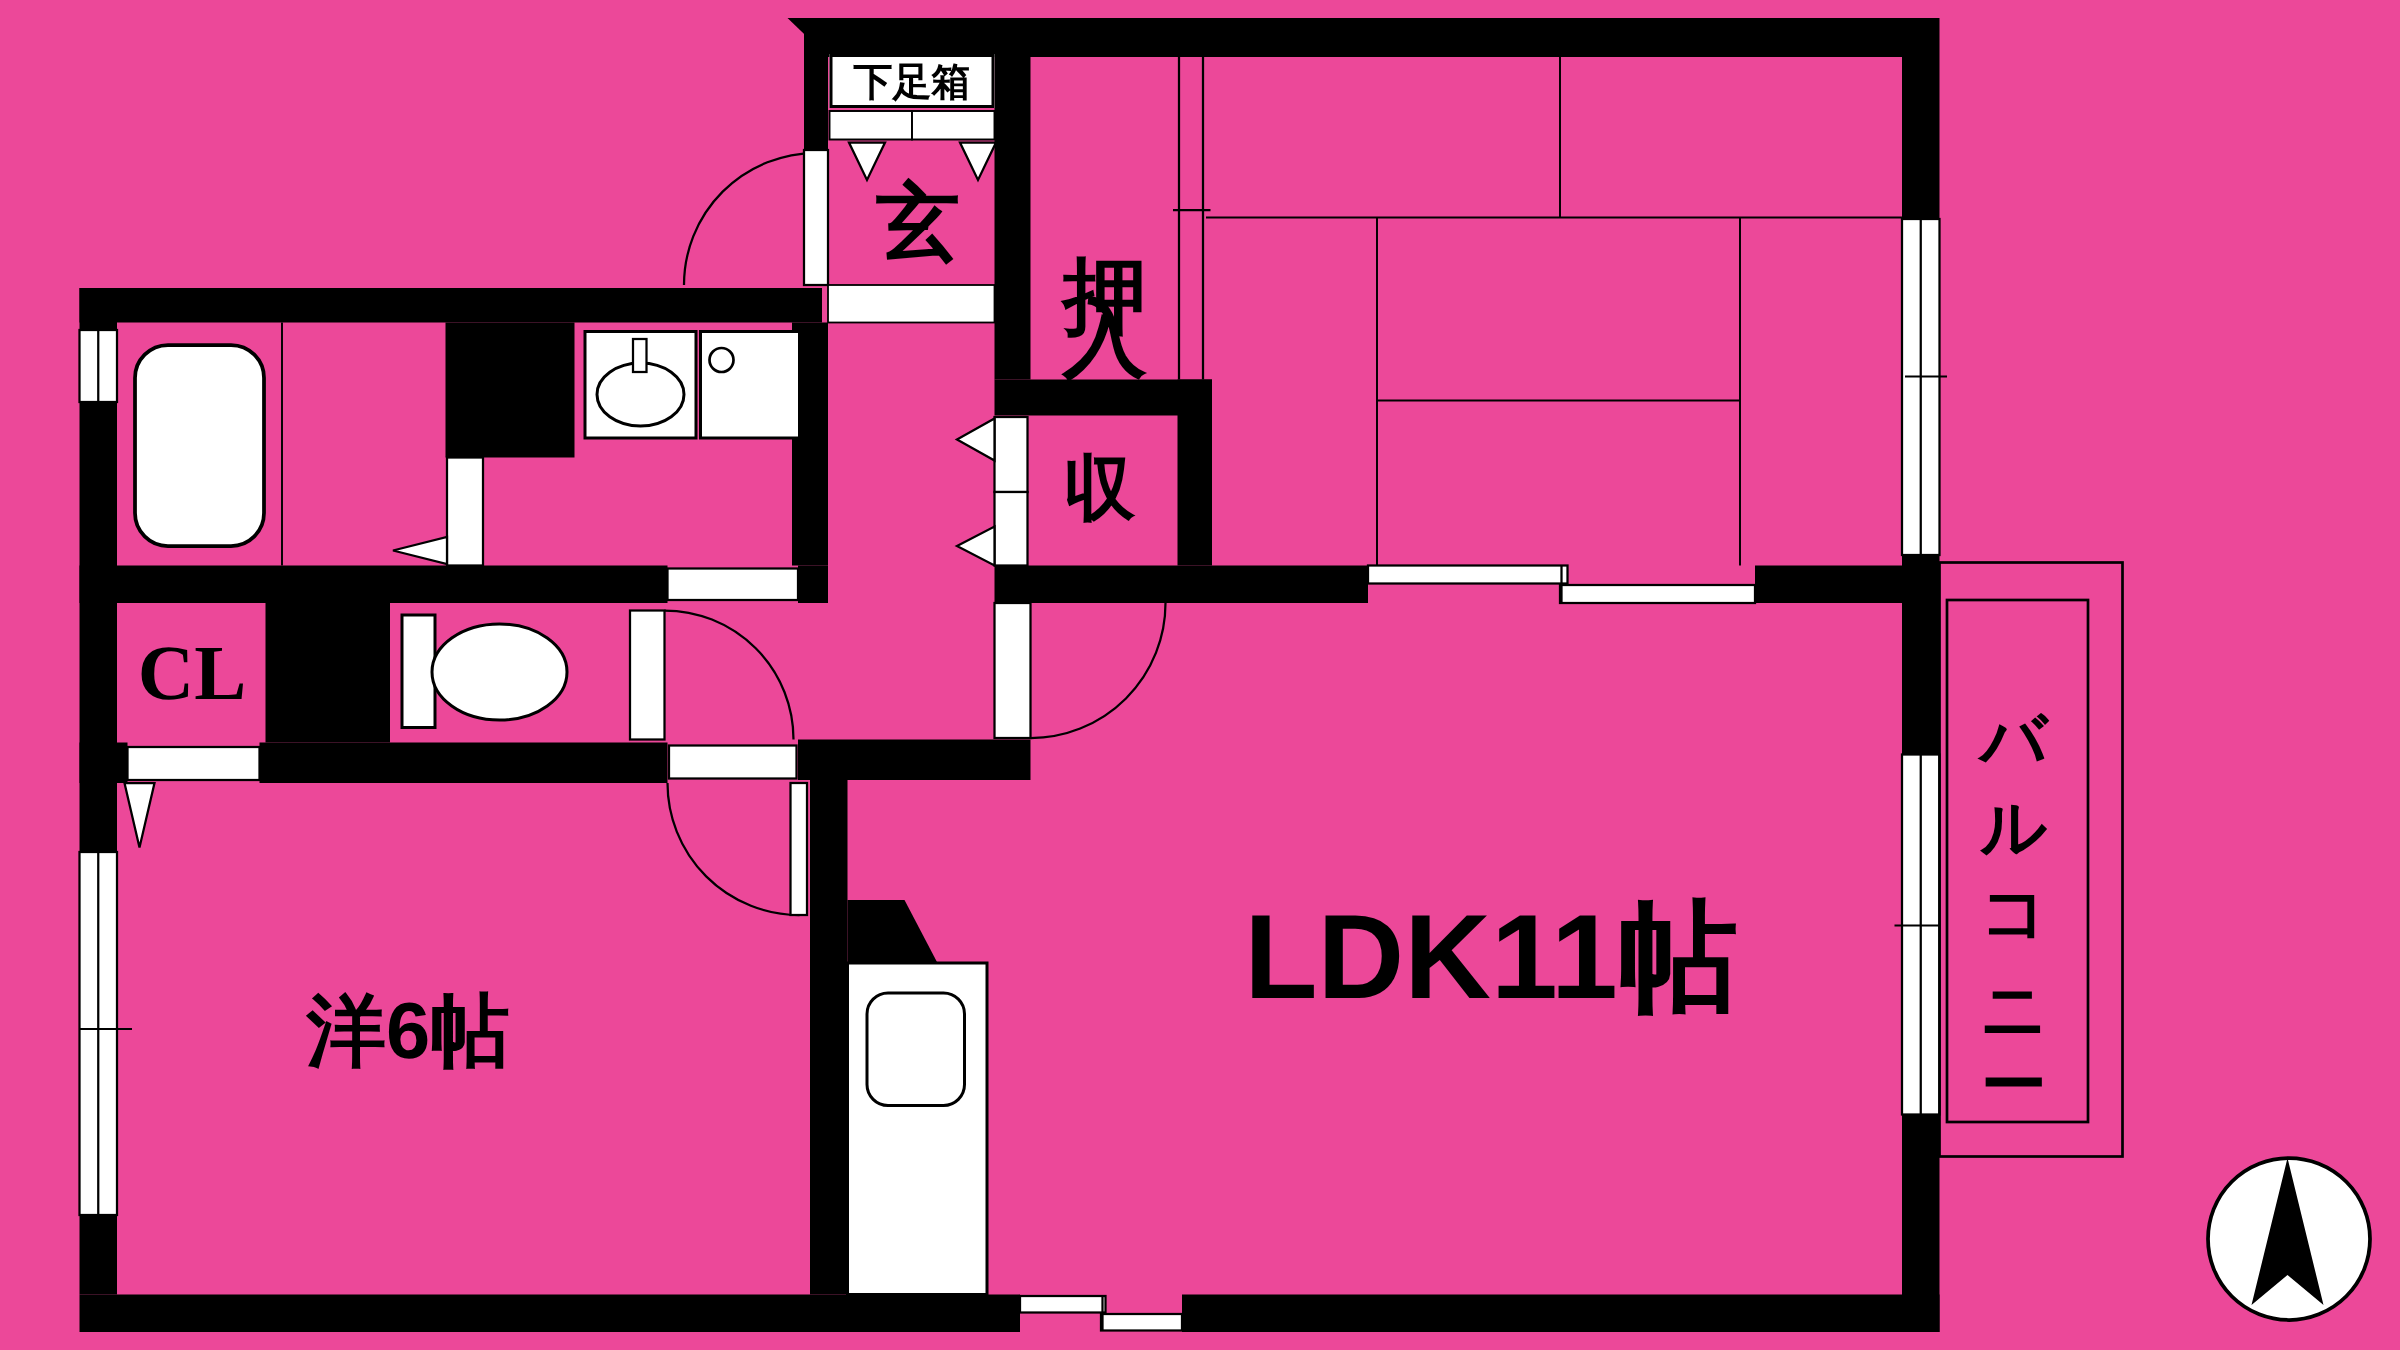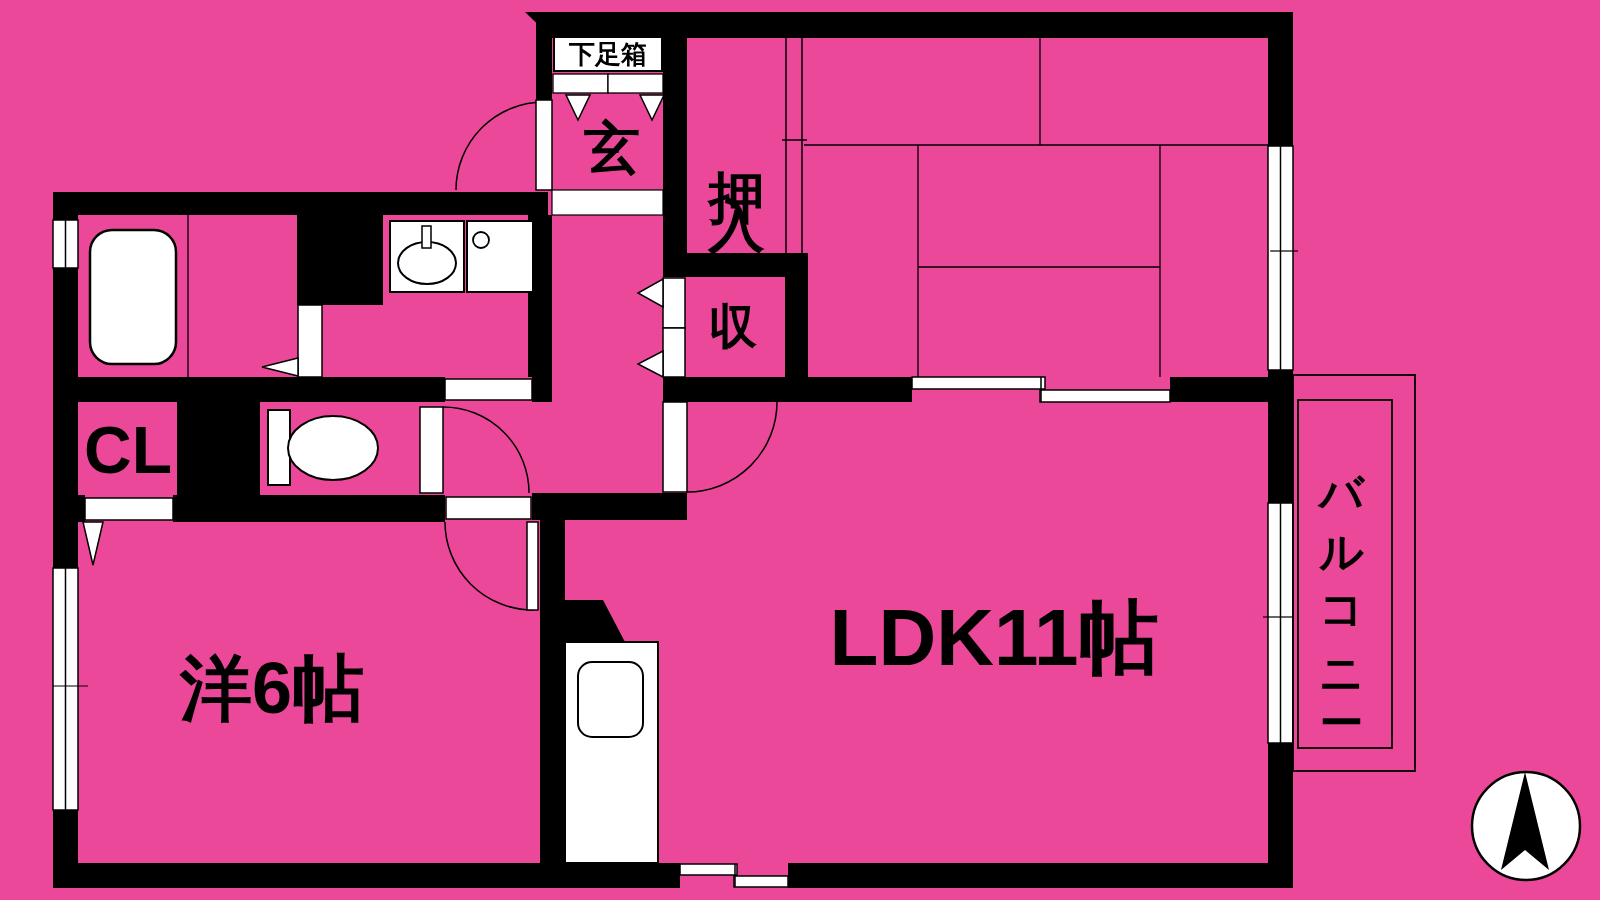--- a/index.html
+++ b/index.html
@@ -9,22 +9,22 @@
   .lbl{position:absolute;transform:translate(-50%,-50%);font-weight:bold;color:#000;
        white-space:nowrap;line-height:1;}
   .lbl-v{writing-mode:vertical-rl;text-orientation:upright;}
   #shoe-box-label{position:absolute;left:553px;top:36px;width:110px;height:36px;
        box-sizing:border-box;border:2px solid #000;background:#fff;display:flex;
        align-items:center;justify-content:center;font-size:26px;font-weight:bold;}
   #entrance-label{left:612px;top:148px;font-size:56px;}
   #oshiire-label{left:737px;top:150px;font-size:56px;letter-spacing:24px;}
   #japanese-room-label{left:1036px;top:207px;font-size:82px;}
   #storage-label{left:733px;top:327px;font-size:48px;}
-  #closet-label{left:128px;top:450px;font-size:66px;}
-  #western-room-label{left:272px;top:688px;font-size:72px;text-align:center;}
+  #closet-label{left:128px;top:450px;font-size:52px;font-family:Liberation Serif, serif;}
+  #western-room-label{left:272px;top:688px;font-size:53px;text-align:center;}
   #ldk-label{left:978px;top:638px;font-size:80px;margin-left:16px;}
   #balcony-label{left:1342px;top:578px;font-size:44px;letter-spacing:14px;}
 </style>
 </head>
 <body>
 
 <div id="stage">
 
   <svg id="plan-svg" width="1600" height="900" viewBox="0 0 1600 900">
 

